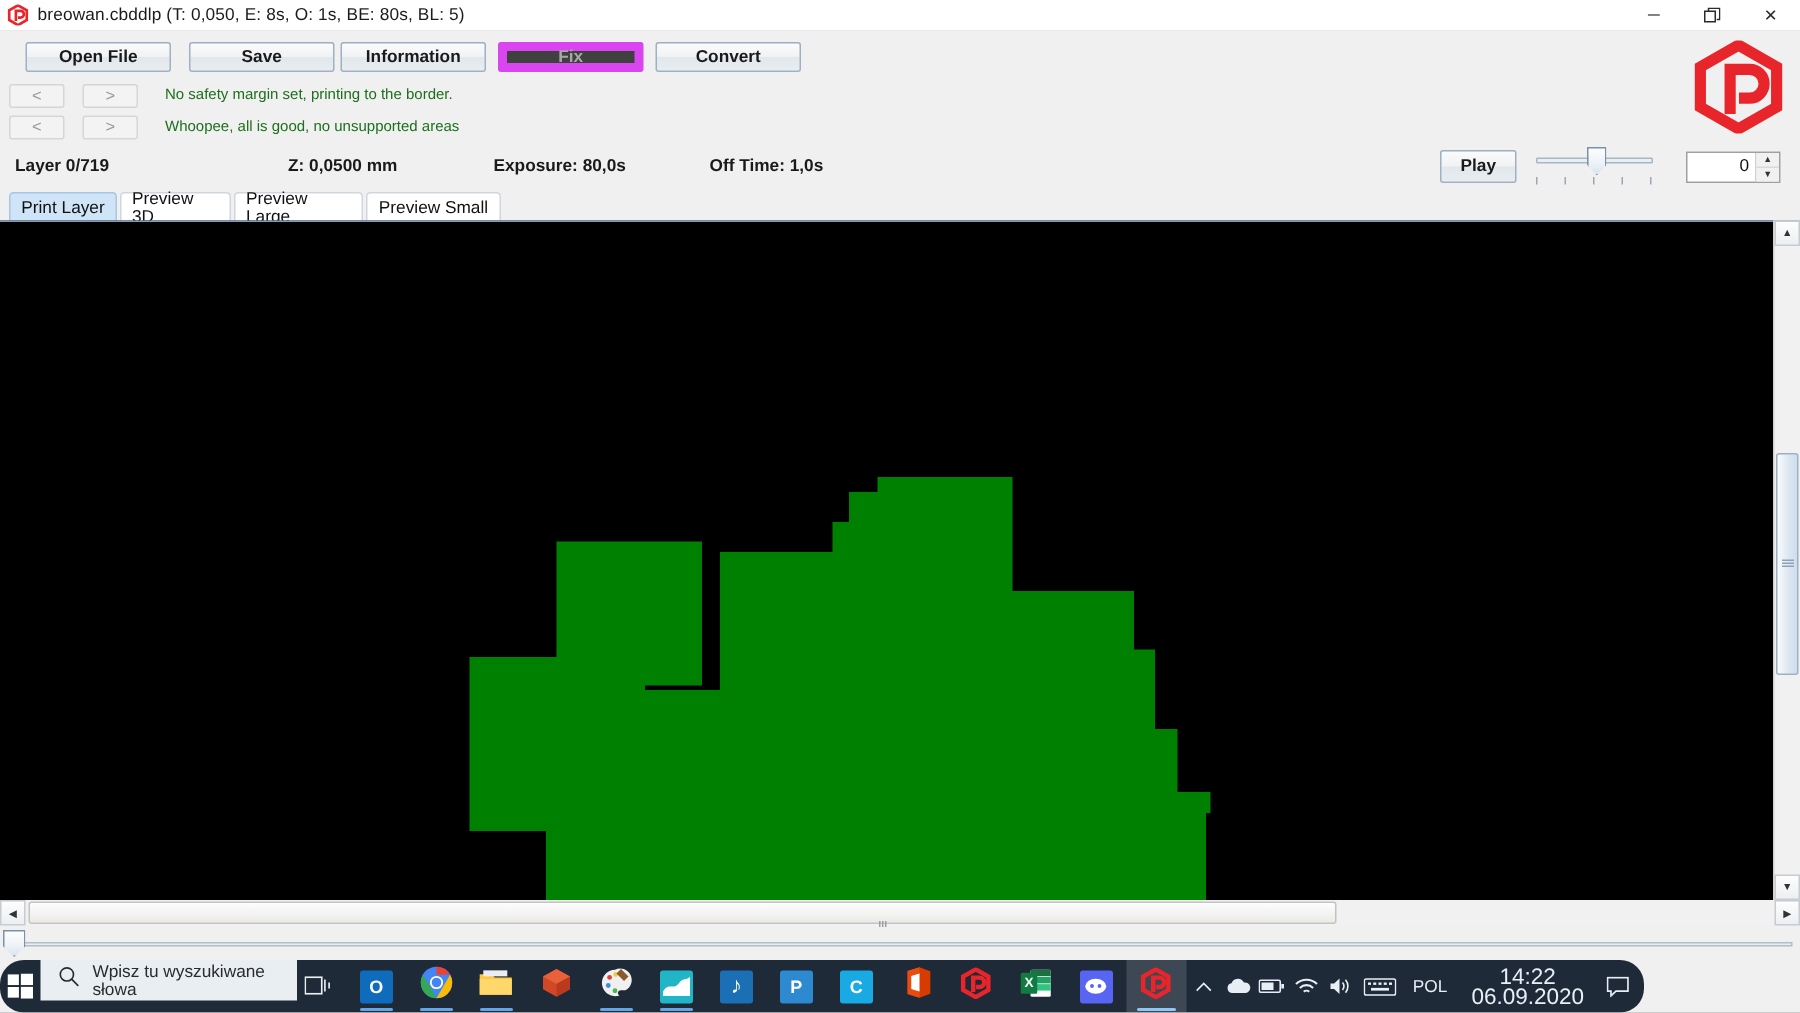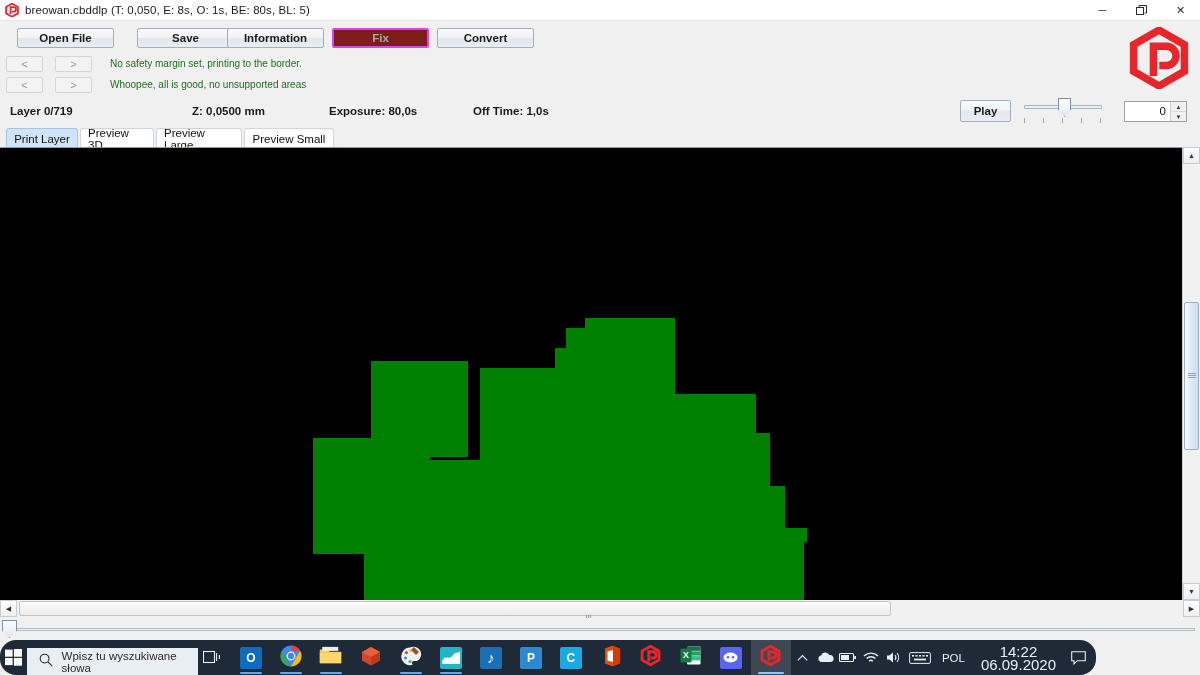--- a/index.html
+++ b/index.html
@@ -52,22 +52,22 @@
     border: 1px solid #9fb0c4;
     border-radius: 2px;
     font-size: 11.5px; font-weight: bold; color: #1a1a1a;
     display: flex; align-items: center; justify-content: center;
     cursor: default;
     font-family: "Liberation Sans", sans-serif;
     margin-left: 12px;
   }
   .btn.disabled {
     color: #a8a8a8;
-    background: #7f1d1d;
-    border: 2px solid #d946ef;
+    background: #404040;
+    border: 6px solid #d946ef;
   }
   .btn-main { top: 7px; width: 97px; }
   .navbtn {
     position: absolute; width: 37px; height: 16px;
     background: #f3f3f3; border: 1px solid #d6d6d6; border-radius: 2px;
     font-size: 11px; color: #9a9a9a;
     display: flex; align-items: center; justify-content: center;
     cursor: default;
   }
   .status-msg {
@@ -216,21 +216,21 @@
     background: linear-gradient(to bottom,#fdfdfe 0%,#eef3f8 55%,#dbe4ec 100%);
     border: 1px solid #7a93ad;
     clip-path: polygon(0% 0%, 100% 0%, 100% 60%, 50% 100%, 0% 60%);
     cursor: pointer;
   }
 
   
   .taskbar {
     position: absolute; left: 0; bottom: 0; width: 1096px; height: 35px;
     background: #1f2a38;
-    display: flex; align-items: flex-end; border-radius: 16px;
+    display: flex; align-items: flex-start; border-radius: 16px;
   }
   .start-btn {
     width: 46px; height: 35px; display: flex;
     align-items: center; justify-content: center; cursor: pointer;
   }
   .search-box {
     width: 297px; height: 27px; background: #e9eef3;
     display: flex; align-items: center; margin-left: 0; cursor: text;
   }
   .search-box .mag { margin: 0 9px 0 12px; }
@@ -296,21 +296,21 @@
           <rect x="0.5" y="2.5" width="7" height="7" fill="none" stroke="#2b2b2b"></rect>
           <path d="M3 2.5 V0.5 H10.5 V8 H8.5" fill="none" stroke="#2b2b2b"></path>
         </svg>
       </div>
       <div class="win-btn close">✕</div>
     </div>
   </div>
 
   <div class="toolbar">
     <div class="btn btn-main" style="left:5px">Open File</div>
-    <div class="btn btn-main" style="left:125px">Save</div>
+    <div class="btn btn-main" style="left:114px">Save</div>
     <div class="btn btn-main" style="left:215px">Information</div>
     <div class="btn btn-main disabled" style="left:320px">Fix</div>
     <div class="btn btn-main" style="left:425px">Convert</div>
 
     <div class="navbtn" style="left:6px;  top:35px">&lt;</div>
     <div class="navbtn" style="left:55px; top:35px">&gt;</div>
     <div class="navbtn" style="left:6px;  top:56px">&lt;</div>
     <div class="navbtn" style="left:55px; top:56px">&gt;</div>
 
     <div class="status-msg" style="left:110px; top:37px">No safety margin set, printing to the border.</div>

